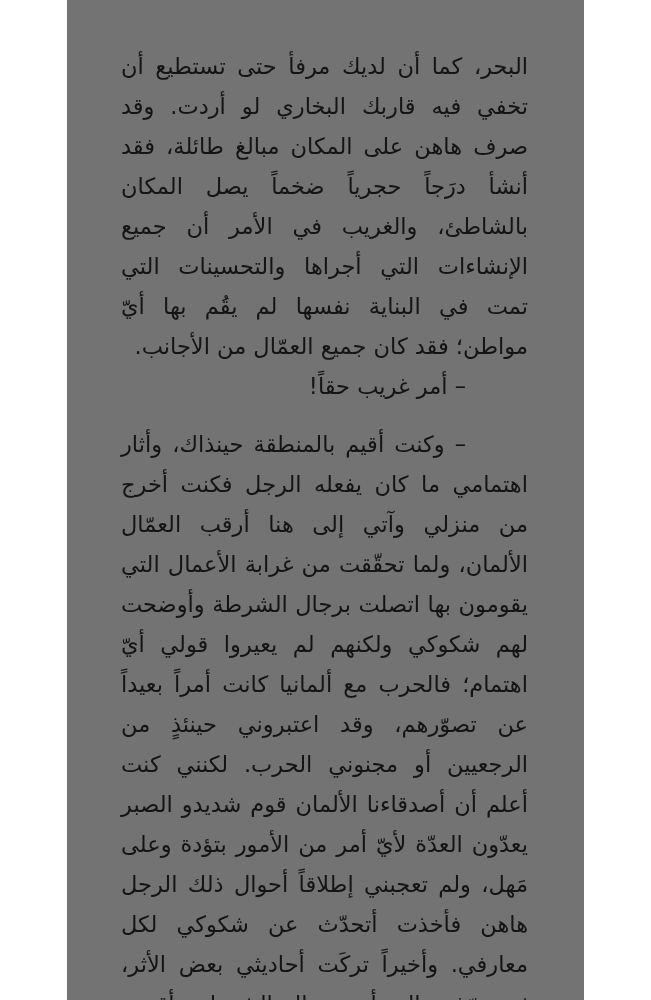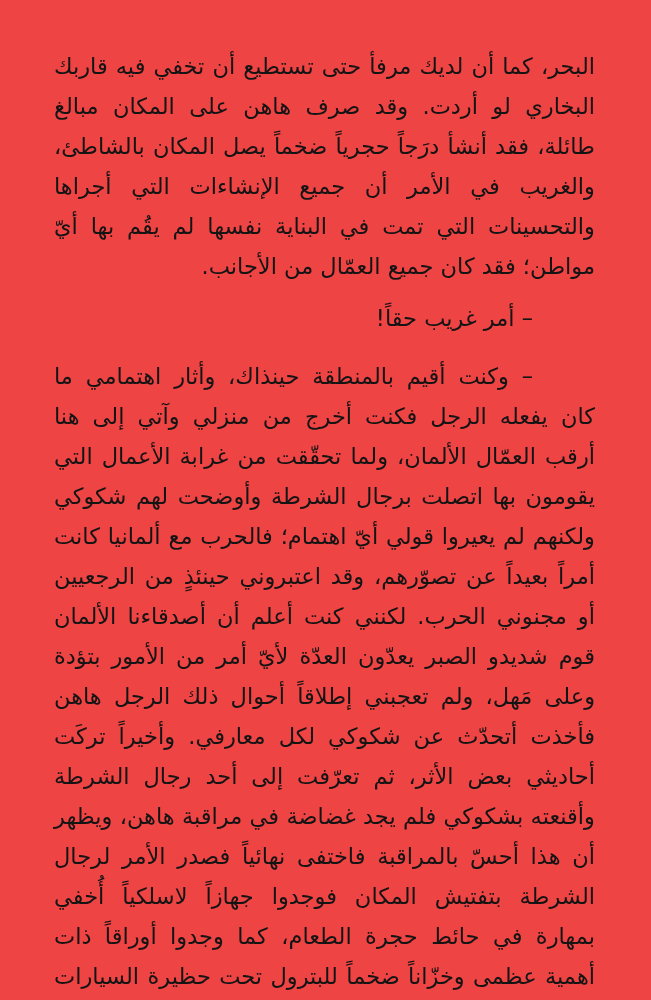--- a/index.html
+++ b/index.html
@@ -2,24 +2,24 @@
 <html lang="ar" dir="rtl"><head>
 <meta charset="utf-8">
 <style>
   html, body {
     margin: 0;
     padding: 0;
     background: #ffffff;
   }
   .page {
     position: relative;
-    width: 651px;
+    width: 517px;
     height: 1000px;
     margin: 0 auto;
-    background: #ef4444;
+    background: #737373;
     overflow: hidden;
     box-sizing: border-box;
     direction: rtl;
   }
   .text-block {
     position: absolute;
     top: 46px;
     right: 56px;
     left: 54px;
     direction: rtl;
@@ -30,21 +30,21 @@
     text-align: justify;
     text-justify: inter-word;
   }
   .para {
     margin: 0;
   }
   .para.body-continuation {
     text-indent: 0;
   }
   .para.dialogue-short {
-    margin-top: 12px;
+    margin-top: 0;
     text-indent: 62px;
   }
   .para.dialogue-long {
     margin-top: 18px;
     text-indent: 62px;
   }
 </style>
 </head>
 <body>
 

